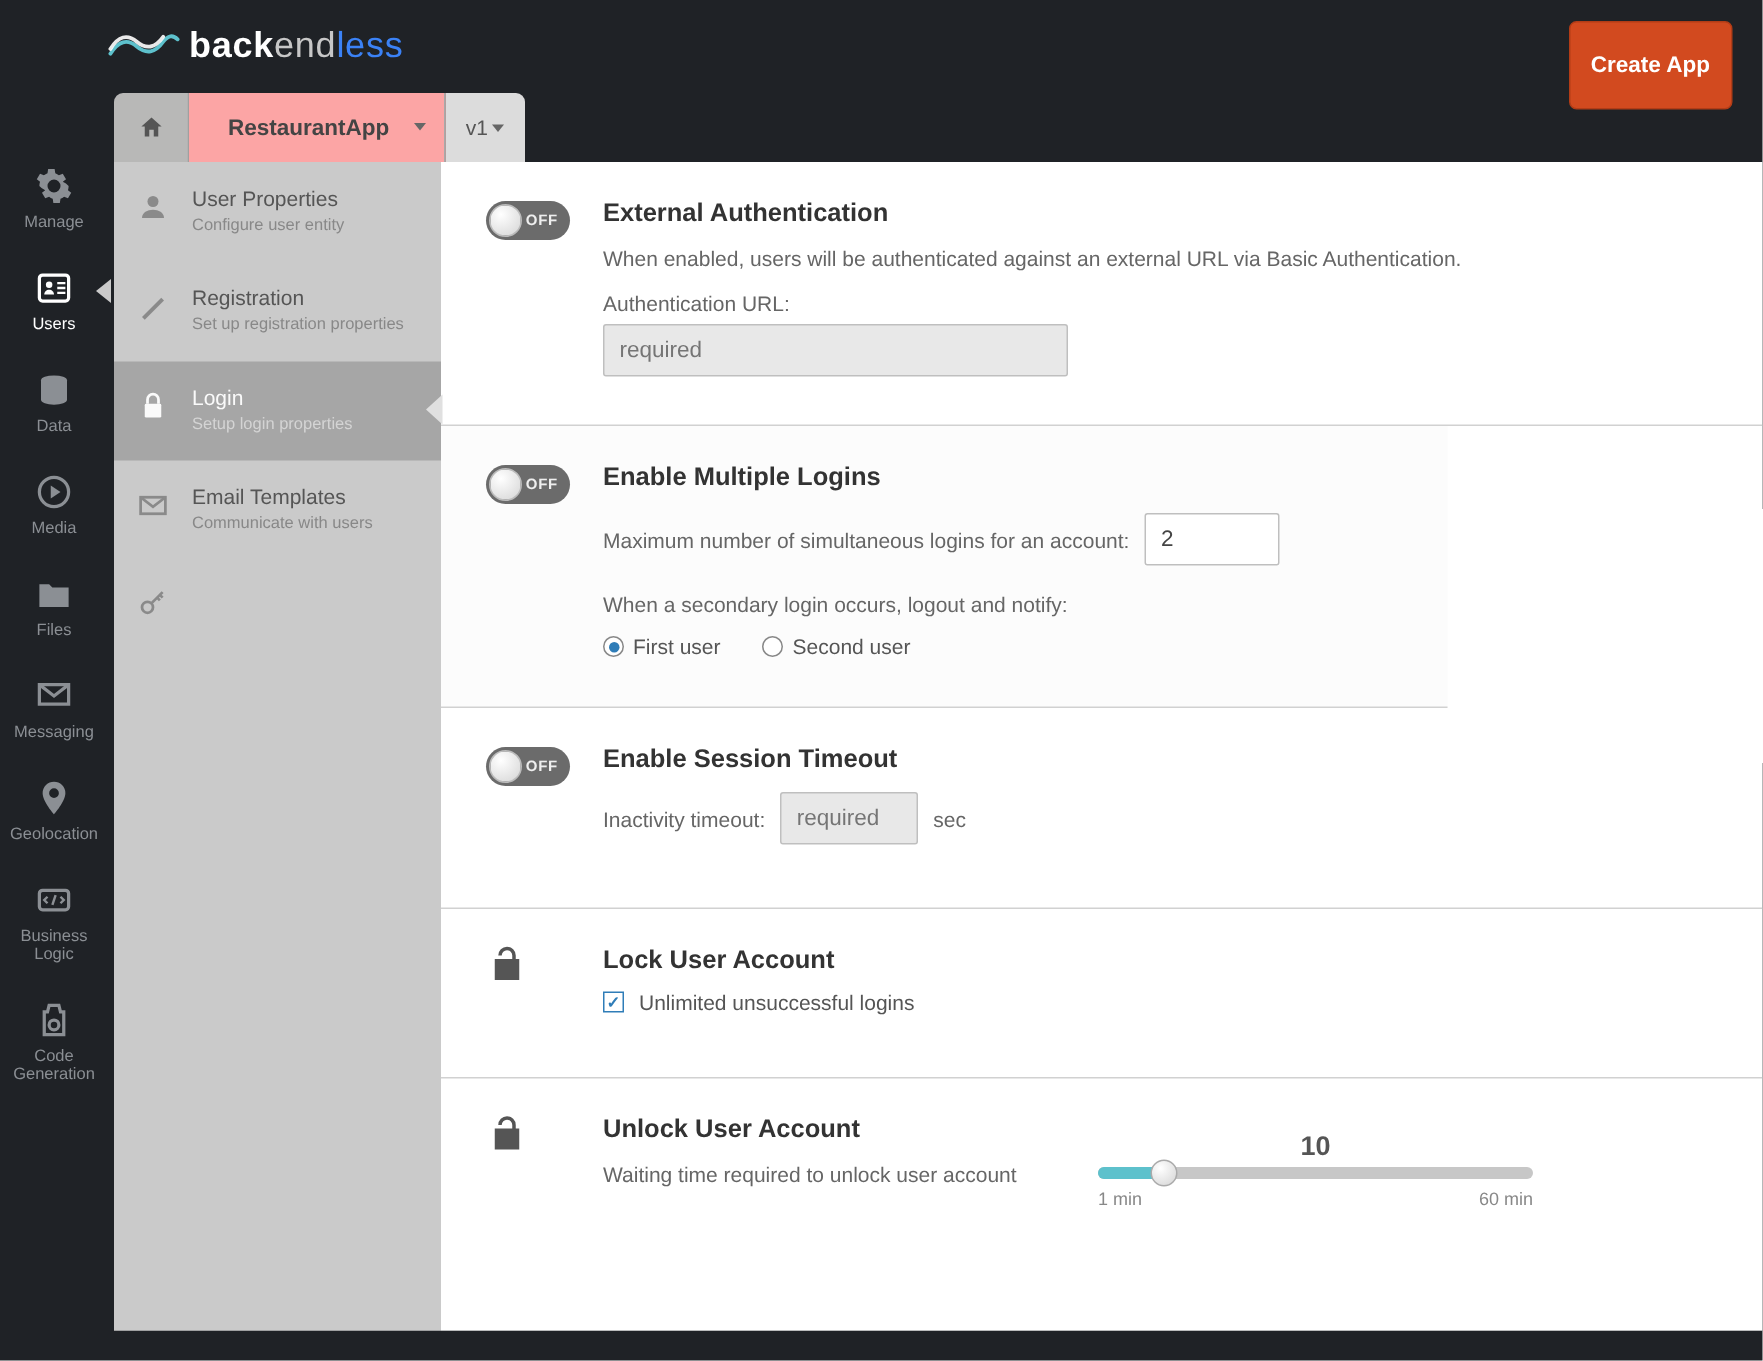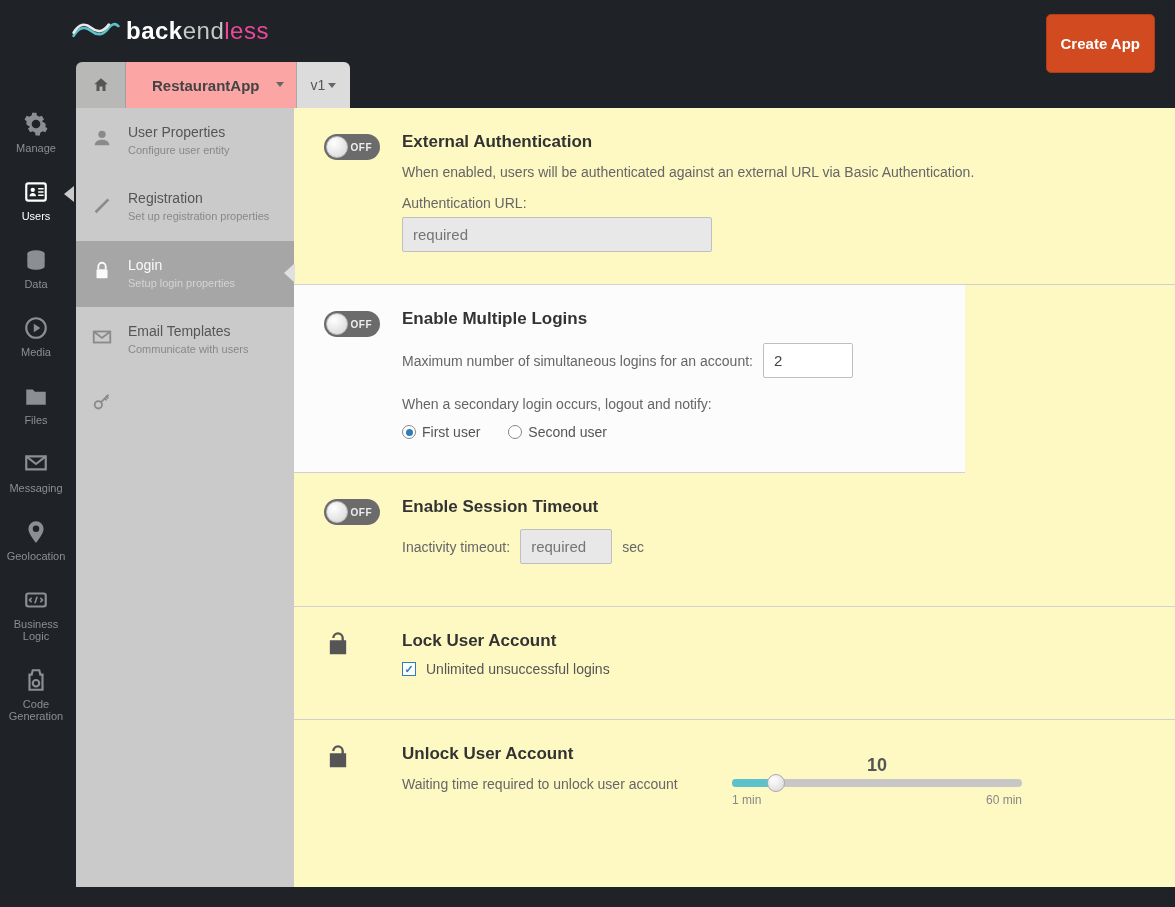--- a/index.html
+++ b/index.html
@@ -2,21 +2,21 @@
 <html><head>
 <meta charset="utf-8">
 <style>
 *{box-sizing:border-box;margin:0;padding:0;font-family:Arial,Helvetica,sans-serif}
 body{background:#1f2226;width:1175px;height:907px;overflow:hidden;position:relative}
 .topbar{height:62px;display:flex;align-items:center;padding:0 20px 0 72px;position:relative}
 .logo{display:flex;align-items:center;gap:6px}
 .logo-swirl{width:48px;height:24px}
 .logo-text{font-size:24px;font-weight:300;color:#c7c7c7;letter-spacing:.5px}
 .logo-text b{font-weight:700;color:#fff}
-.logo-accent{color:#ec4899}
+.logo-accent{color:#3b82f6}
 .create-app{position:absolute;right:20px;top:14px;background:#d24a1f;color:#fff;border:1px solid #b23c16;border-radius:5px;padding:20px 14px;font-size:15px;font-weight:700;cursor:pointer}
 .leftnav{position:absolute;left:0;top:110px;width:72px;display:flex;flex-direction:column;align-items:center;gap:24px;z-index:3}
 .leftnav-item{display:flex;flex-direction:column;align-items:center;gap:4px;color:#8b8f94;cursor:pointer;width:72px;text-align:center;position:relative}
 .leftnav-item.active{color:#fff}
 .leftnav-item.active::after{content:"";position:absolute;top:8px;right:-2px;width:0;height:0;border-top:8px solid transparent;border-bottom:8px solid transparent;border-right:10px solid #cacaca}
 .leftnav-item span.lbl{font-size:11px}
 .leftnav-icon{width:28px;height:28px;display:flex;align-items:center;justify-content:center}
 .app-tabs{position:absolute;left:76px;top:62px;height:46px;display:flex;border-radius:6px 6px 0 0;overflow:visible;z-index:2}
 .home-tab{width:50px;height:46px;background:#b8b8b7;display:flex;align-items:center;justify-content:center;border-right:1px solid #a0a0a0;border-radius:6px 0 0 0}
 .app-tab{background:#fca5a5;height:46px;display:flex;align-items:center;padding:0 36px 0 26px;border-radius:0;position:relative;border-right:1px solid #a9a9a9}
@@ -28,21 +28,21 @@
 .sidebar{width:218px;background:#cacaca;display:flex;flex-direction:column;position:relative;border-radius:0}
 .side-item{display:flex;align-items:flex-start;gap:14px;padding:16px 12px 16px 14px;cursor:pointer;border-bottom:1px solid rgba(0,0,0,0)}
 .side-item .ico{width:24px;height:24px;color:#8a8a8a;display:flex;align-items:center;justify-content:center;flex-shrink:0;margin-top:2px}
 .side-item .txt .t{font-size:14px;color:#555;margin-bottom:3px}
 .side-item .txt .d{font-size:11px;color:#888;line-height:1.3}
 .side-item.active{background:#a6a6a6;position:relative}
 .side-item.active .ico{color:#fafafa}
 .side-item.active .t{color:#fafafa}
 .side-item.active .d{color:#d4d4d4}
 .side-item.active::after{content:"";position:absolute;right:-1px;top:50%;transform:translateY(-50%);width:0;height:0;border-top:10px solid transparent;border-bottom:10px solid transparent;border-right:11px solid #e0e0e0}
-.content{flex:1;background:#fef9c3;overflow:auto;padding:0}
+.content{flex:1;background:#ffffff;overflow:auto;padding:0}
 .section{padding:24px 30px 32px 30px;border-bottom:1px solid #d1d1d1;display:flex;gap:22px;align-items:flex-start}
 .section.highlight{background:#fcfcfc}
 .section .left-ctrl{width:56px;flex-shrink:0;padding-top:2px}
 .section .body{flex:1}
 .section h3{font-size:17px;font-weight:700;color:#333;margin-bottom:10px}
 .section p.desc{font-size:14px;color:#666;margin-bottom:12px;line-height:1.45}
 .field-lbl{font-size:14px;color:#666;margin-bottom:6px;display:inline-block}
 input.txt-in{border:1px solid #bfbfbf;background:#e8e8e8;padding:8px 10px;font-size:15px;color:#444;border-radius:2px}
 input.txt-in.white{background:#fff}
 .toggle{width:56px;height:26px;background:#6b6b6b;border-radius:13px;position:relative;display:flex;align-items:center;cursor:pointer}

